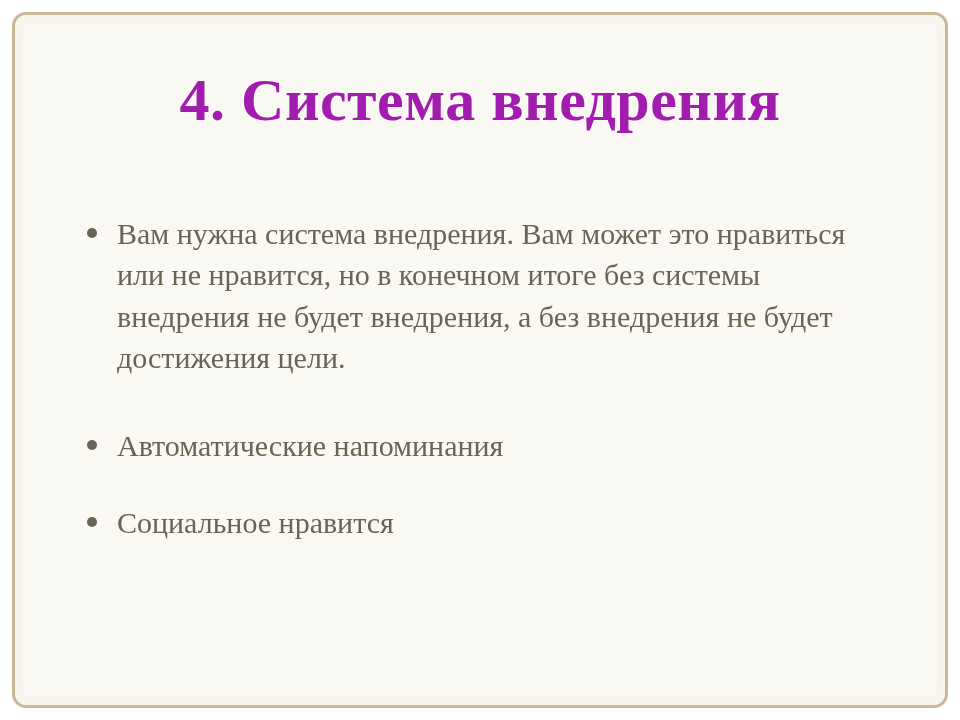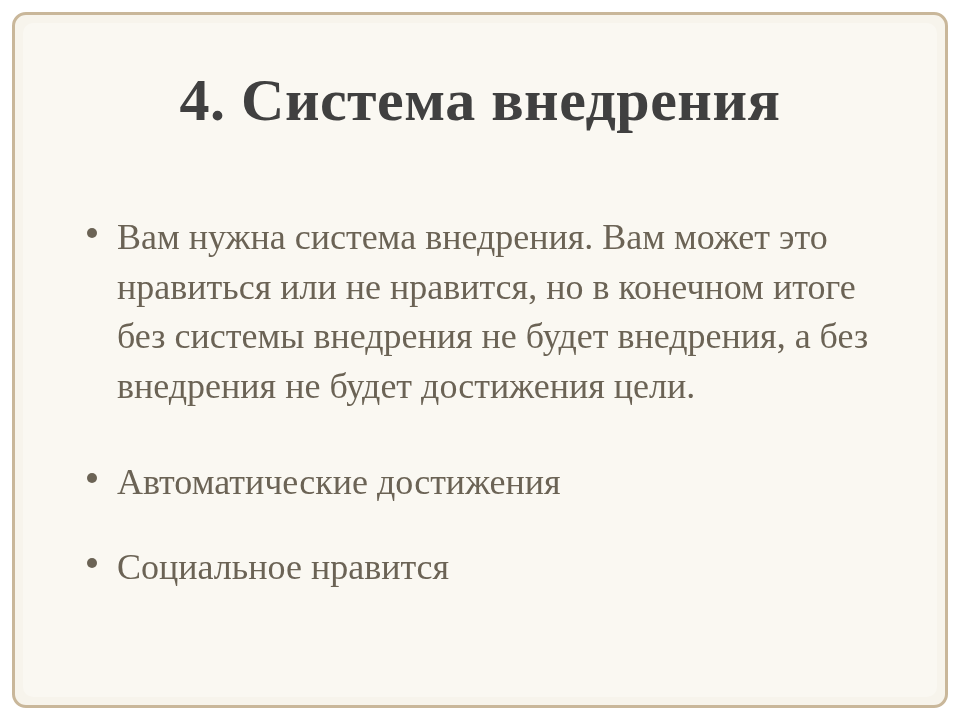--- a/index.html
+++ b/index.html
@@ -51,42 +51,42 @@
   .slide-title {
     position: absolute;
     left: 0;
     right: 0;
     top: 46px;
     text-align: center;
     font-family: "Liberation Serif", serif;
     font-size: 60px;
     line-height: 1.06;
     font-weight: 700;
-    color: #404040;
+    color: #a21caf;
     letter-spacing: 0.5px;
     white-space: nowrap;
   }
 
   .bullet-list {
     position: absolute;
     left: 52px;
     right: 40px;
     top: 190px;
     margin: 0;
     padding: 0;
     list-style: none;
   }
 
   .bullet-item {
     position: relative;
     padding-left: 42px;
     margin-bottom: 36px;
     color: #6b6355;
     font-family: "Liberation Serif", serif;
-    font-size: 36px;
+    font-size: 30px;
     line-height: 1.38;
     text-align: left;
   }
 
   .bullet-item:last-child {
     margin-bottom: 0;
   }
 
   .bullet-dot {
     position: absolute;
@@ -114,21 +114,21 @@
       <ul class="bullet-list">
 
         <li class="bullet-item long">
           <span class="bullet-dot"></span>
           <span>Вам нужна система внедрения. Вам может это нравиться или не нравится, но в конечном итоге без системы внедрения не будет внедрения, а без внедрения не будет достижения цели.</span>
         </li>
 
 
         <li class="bullet-item">
           <span class="bullet-dot"></span>
-          <span>Автоматические достижения</span>
+          <span>Автоматические напоминания</span>
         </li>
 
         <li class="bullet-item">
           <span class="bullet-dot"></span>
           <span>Социальное нравится</span>
         </li>
 
       </ul>
 
     </div>

